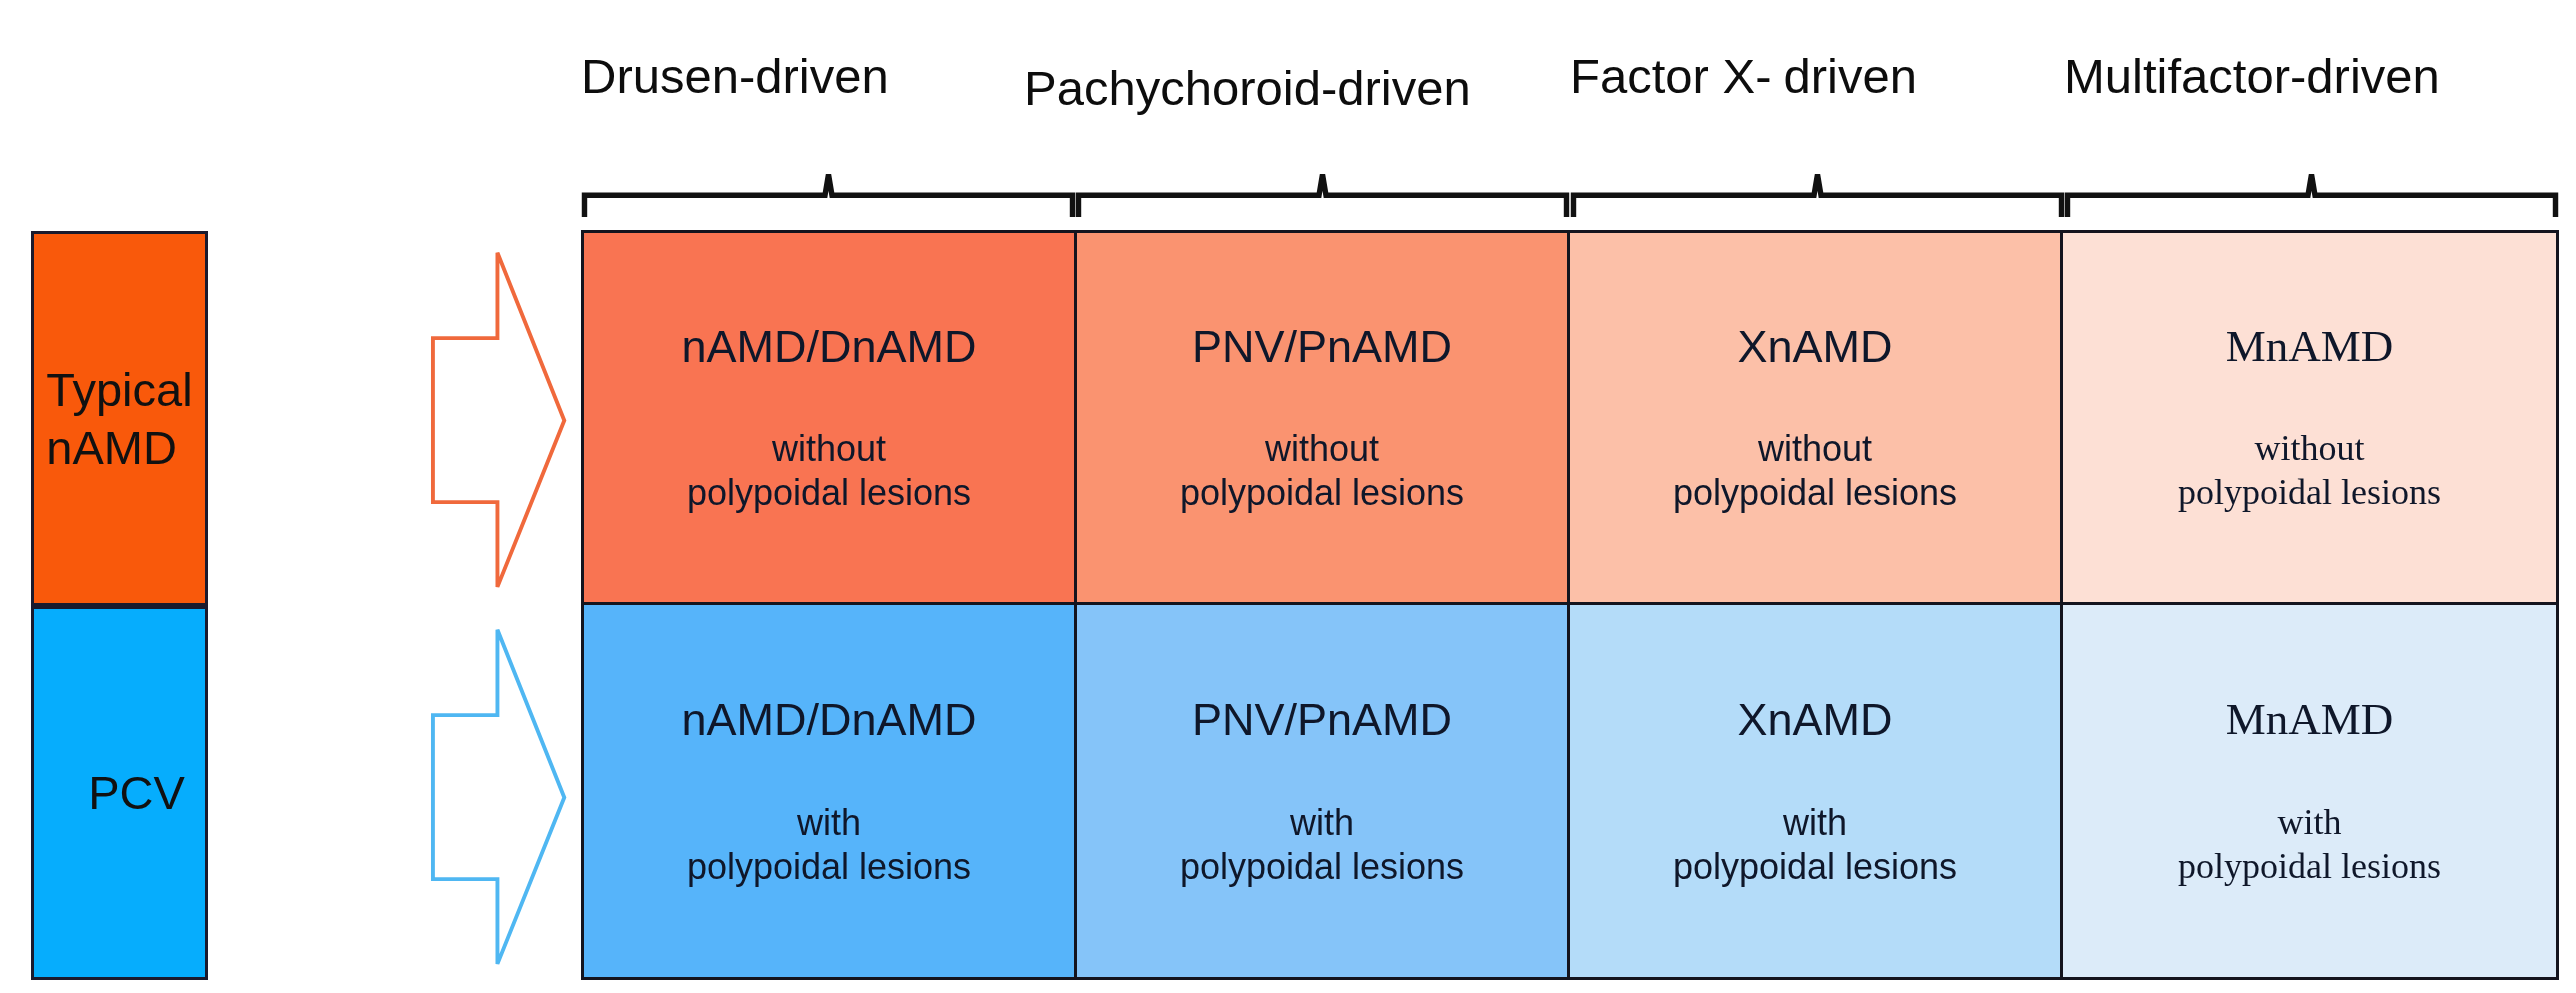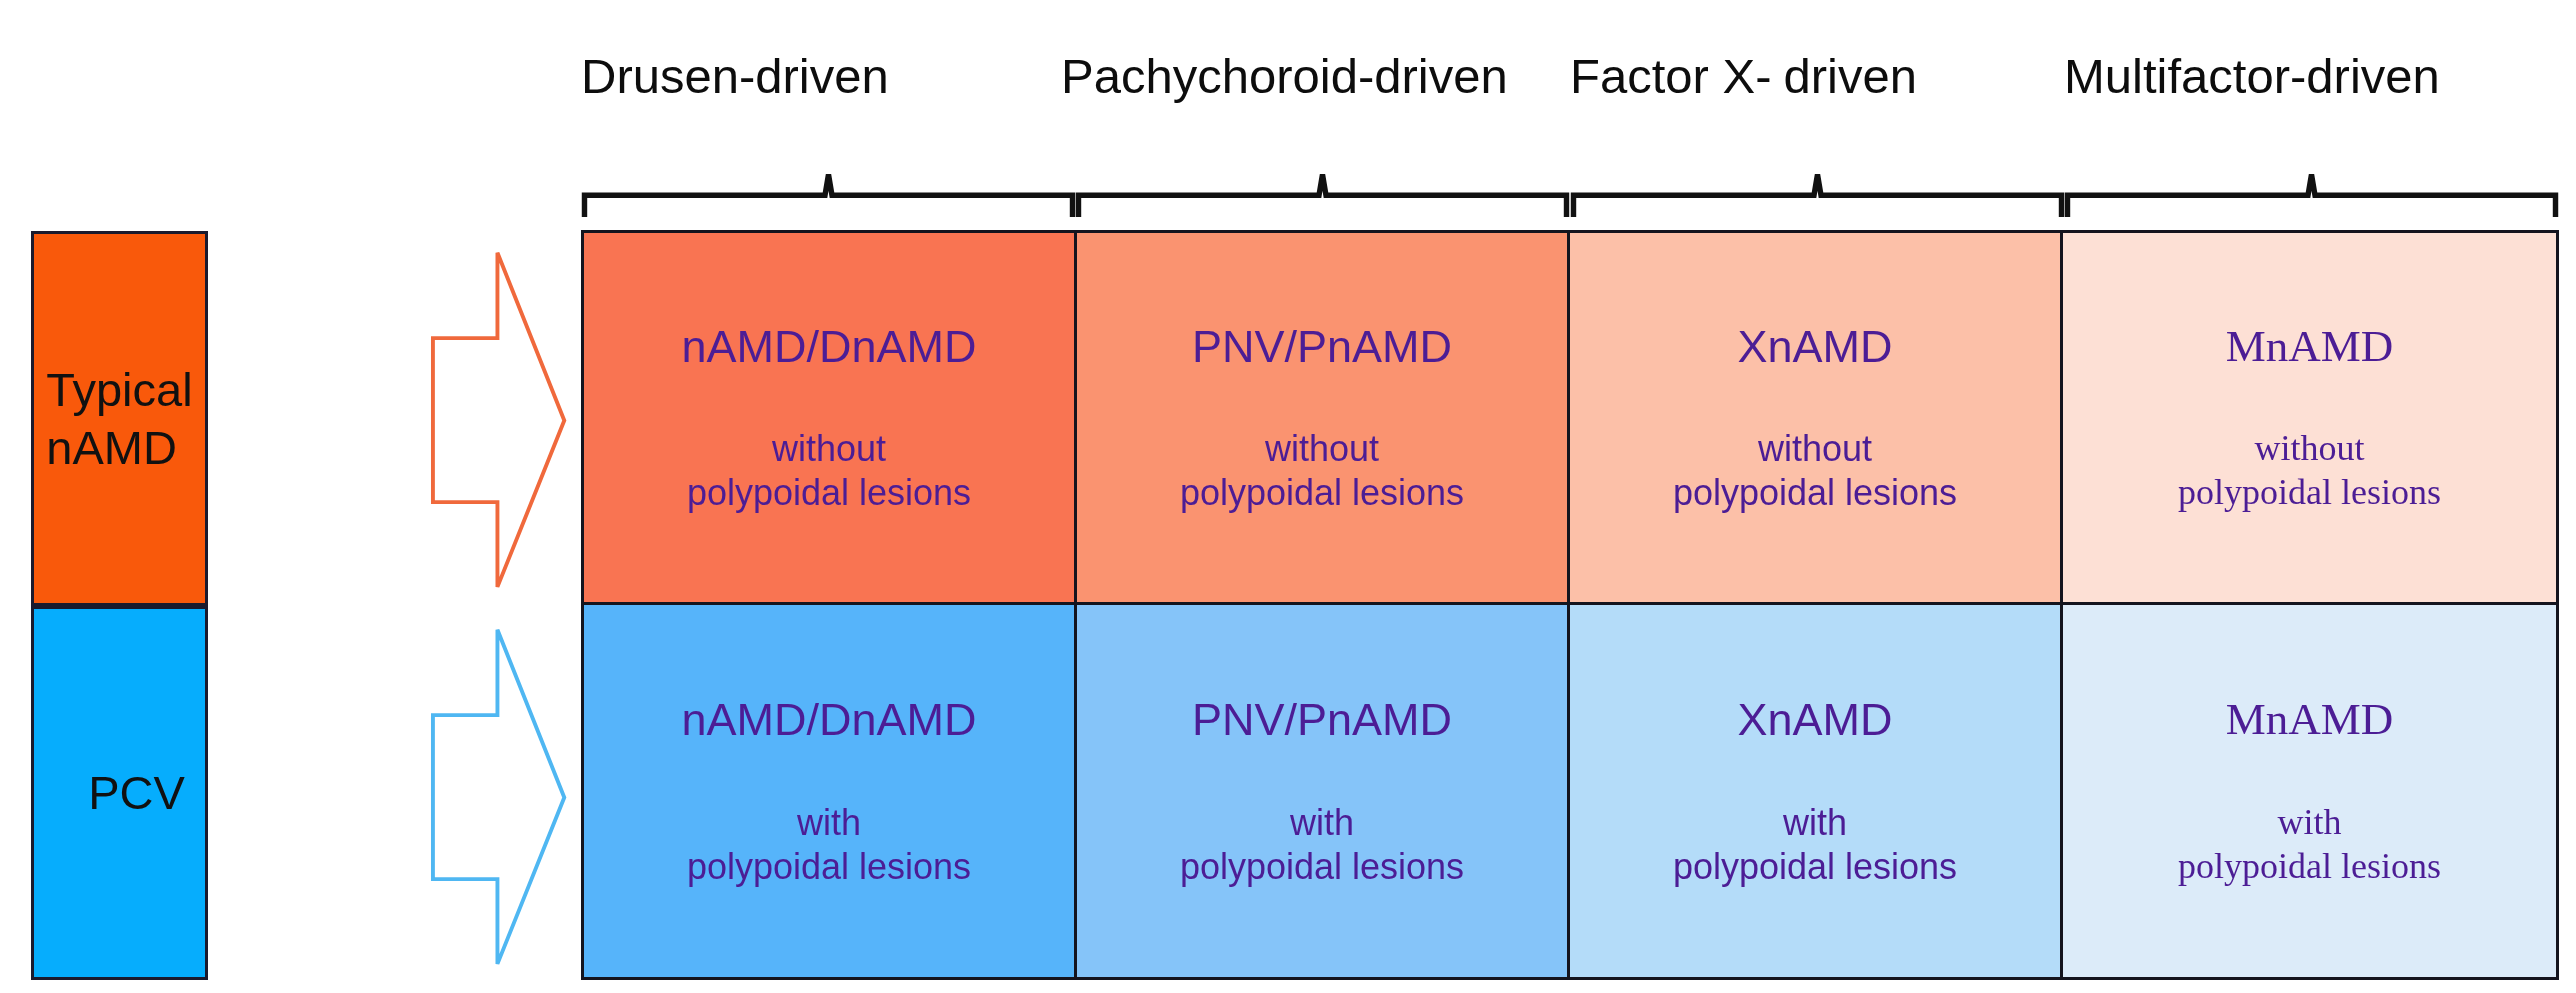--- a/index.html
+++ b/index.html
@@ -78,21 +78,21 @@
   }
   .cell {
     box-sizing: border-box;
     border-right: 3.1px solid #14141e;
     border-bottom: 3.1px solid #14141e;
     display: flex;
     flex-direction: column;
     align-items: center;
     justify-content: center;
     text-align: center;
-    color: #4c1d95;
+    color: #0f172a;
     padding: 0 7.8px;
   }
   .cell:nth-child(4n) { border-right: none; font-family: Liberation Serif, serif; }
   .cell:nth-child(n+5) { border-bottom: none; }
   .cell .title {
     font-size: 45px;
     line-height: 1.18;
     margin-bottom: 6.2px;
   }
   .cell .sub1 {
@@ -107,21 +107,21 @@
 </style>
 </head>
 <body>
 
 <div id="root">
 
   <div class="col-header" id="hdr-0" style="left:581px; width:495px;">
     <span>Drusen-</span>
     <span>driven</span>
   </div>
-  <div class="col-header" id="hdr-1" style="left:1061px; width:495px;">
+  <div class="col-header" id="hdr-1" style="left:1024px; width:495px;margin-top:12px;">
     <span>Pachychoroid-</span>
     <span>driven</span>
   </div>
   <div class="col-header" id="hdr-2" style="left:1570px; width:495px;gap:12px;">
     <span>Factor X-</span>
     <span>driven</span>
   </div>
   <div class="col-header" id="hdr-3" style="left:2064px; width:495px;">
     <span>Multifactor-</span>
     <span>driven</span>

